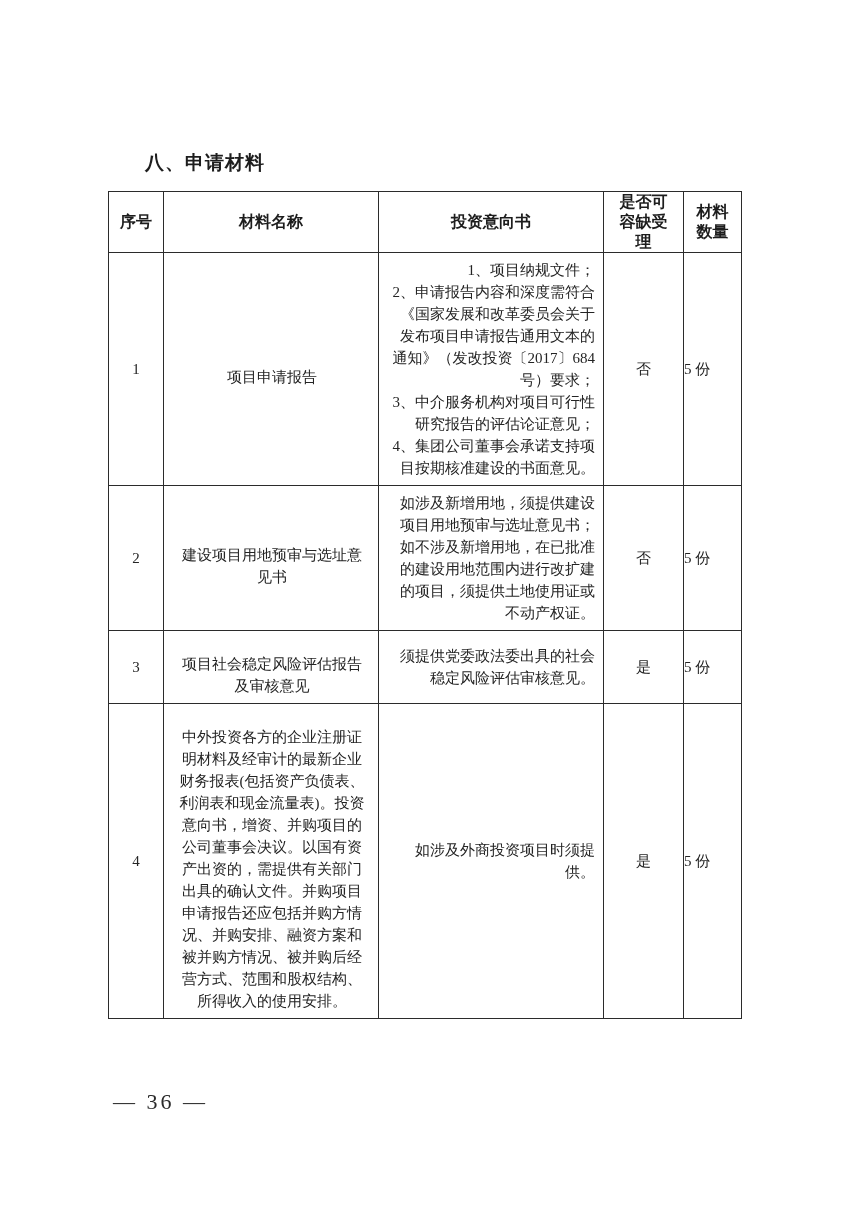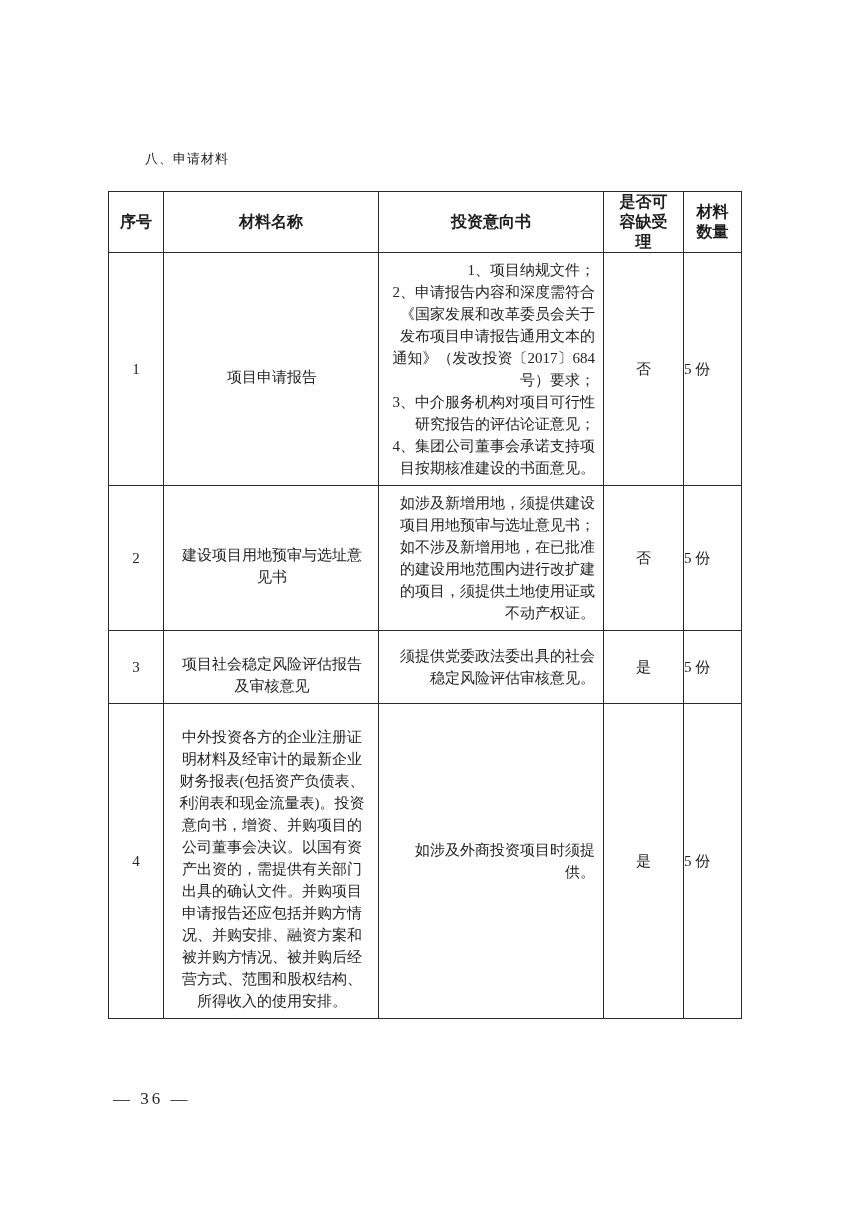--- a/index.html
+++ b/index.html
@@ -10,22 +10,22 @@
     height: 1227px;
     background: #ffffff;
     font-family: "Liberation Serif", "DejaVu Serif", serif;
     color: #222222;
     overflow: hidden;
   }
   .page-title {
     position: absolute;
     left: 145px;
     top: 150px;
-    font-size: 13px;
-    font-weight: normal;
+    font-size: 19px;
+    font-weight: bold;
     letter-spacing: 1px;
     color: #1d1d1d;
   }
   table.materials {
     position: absolute;
     left: 108px;
     top: 191px;
     width: 633px;
     border-collapse: collapse;
     table-layout: fixed;
@@ -54,21 +54,21 @@
   .c-note {
     text-align: left;
     padding: 8px 10px 8px 12px;
     line-height: 24px;
     text-align: justify;
   }
   .page-number {
     position: absolute;
     left: 113px;
     top: 1089px;
-    font-size: 17px;
+    font-size: 22px;
     letter-spacing: 3px;
     color: #2a2a2a;
   }
 </style>
 </head>
 <body>
 
 <div class="page">
 
   <div class="page-title">八、申请材料</div>

